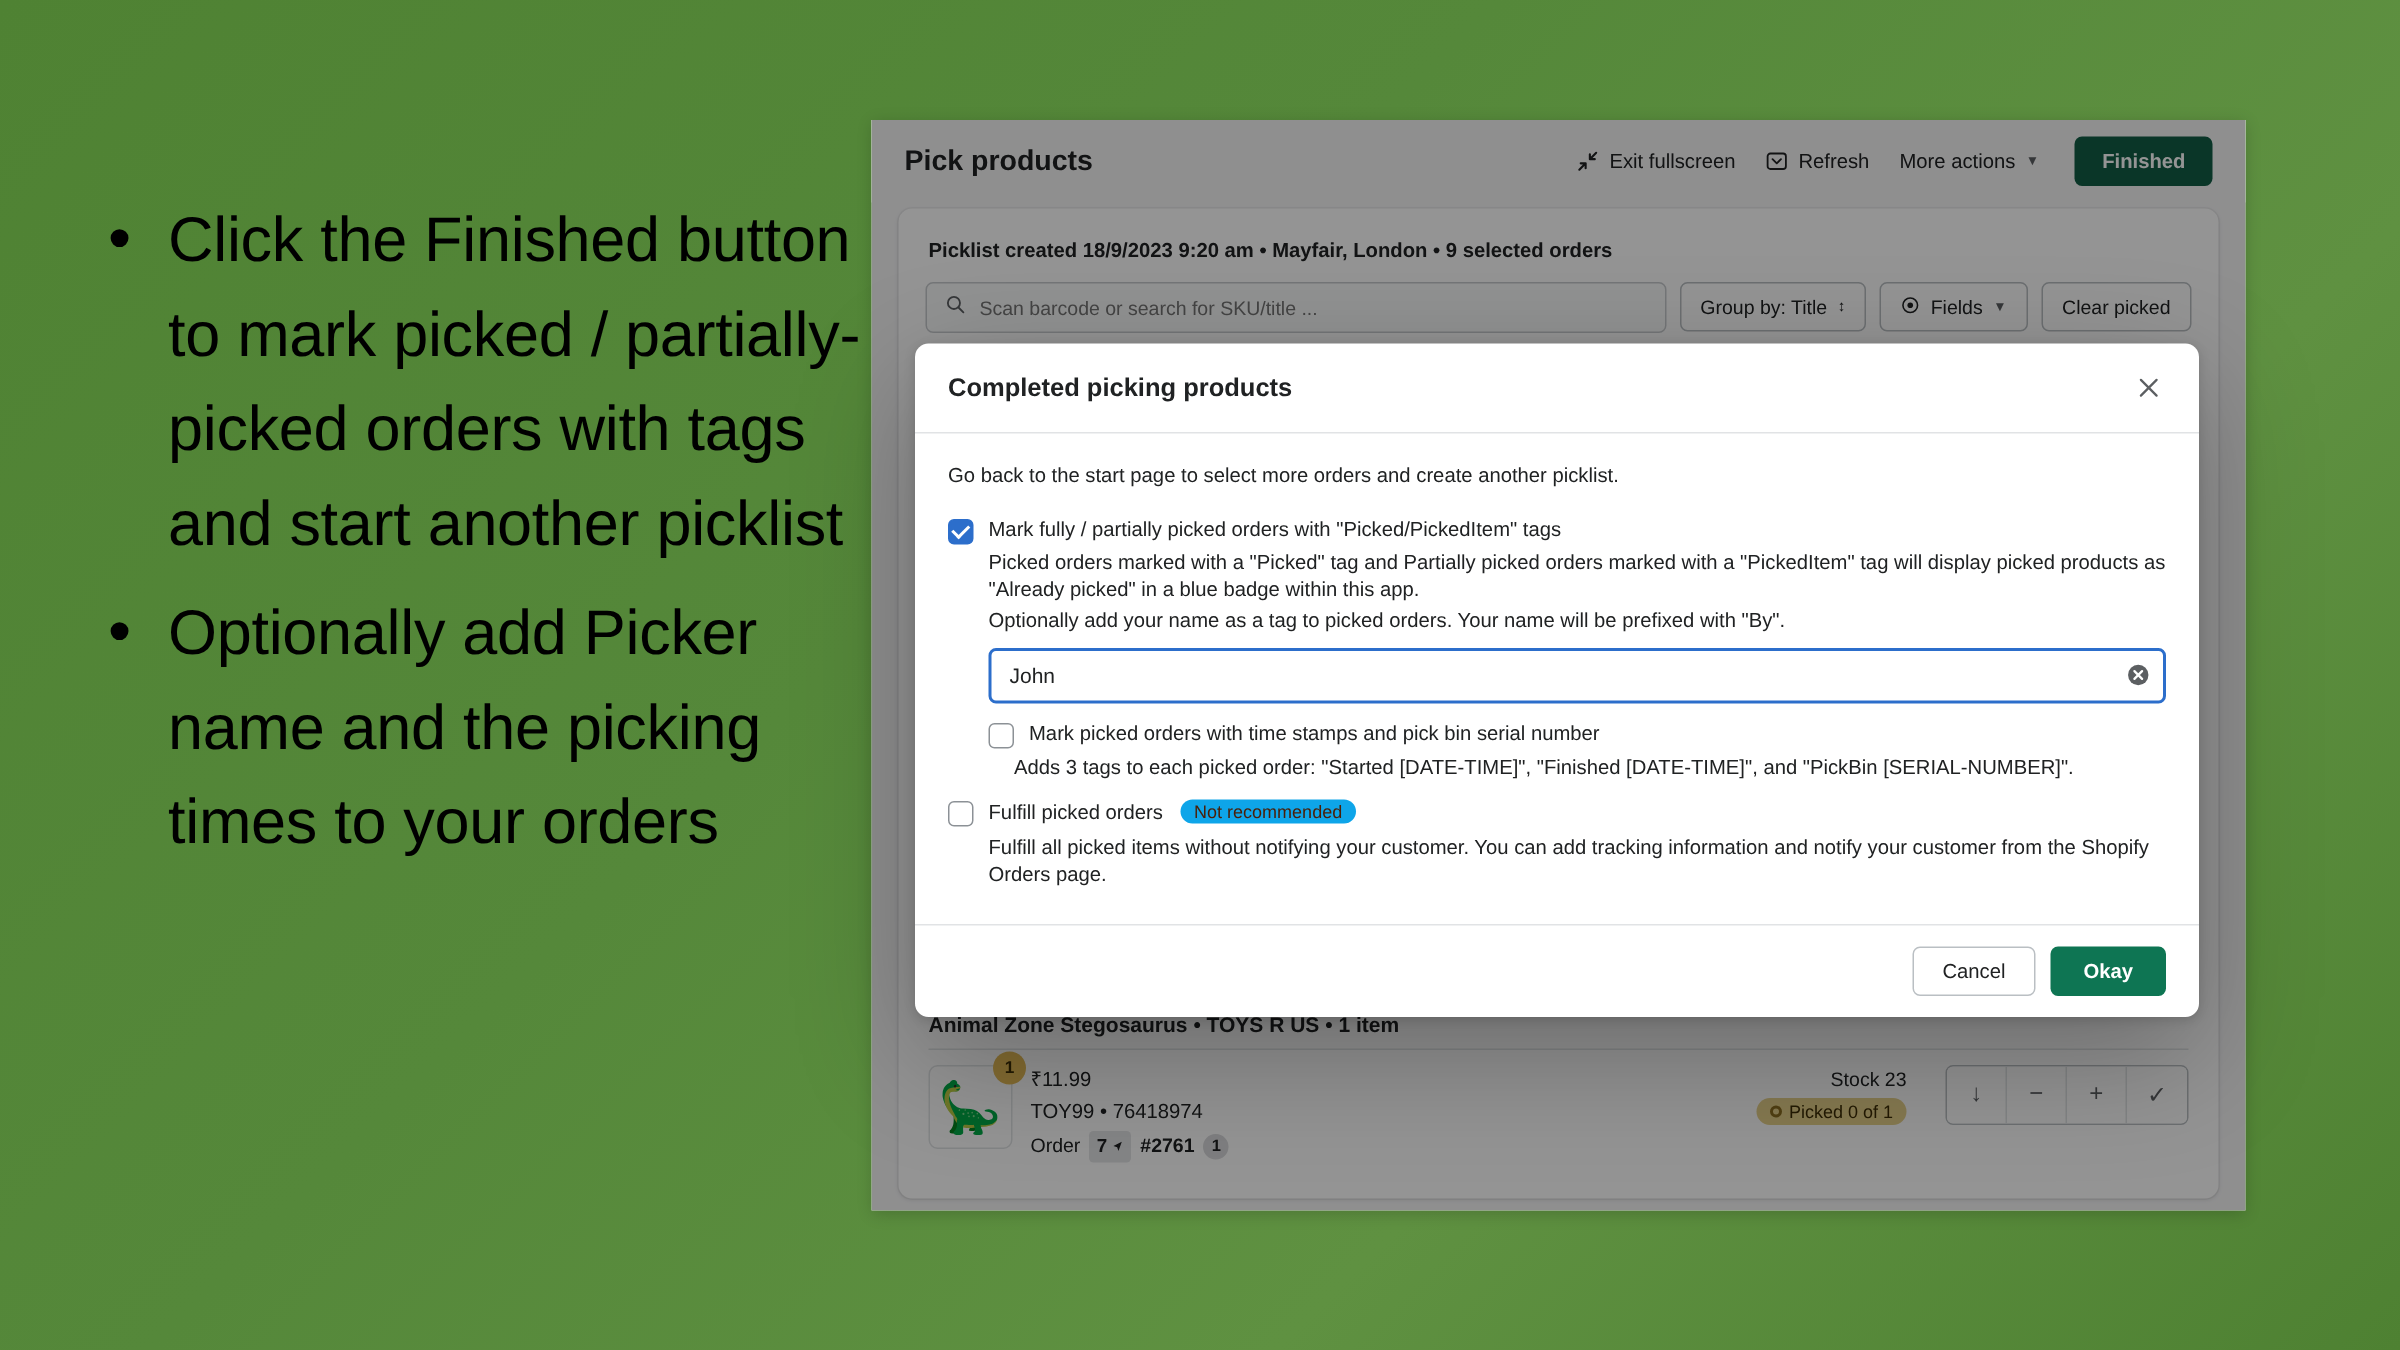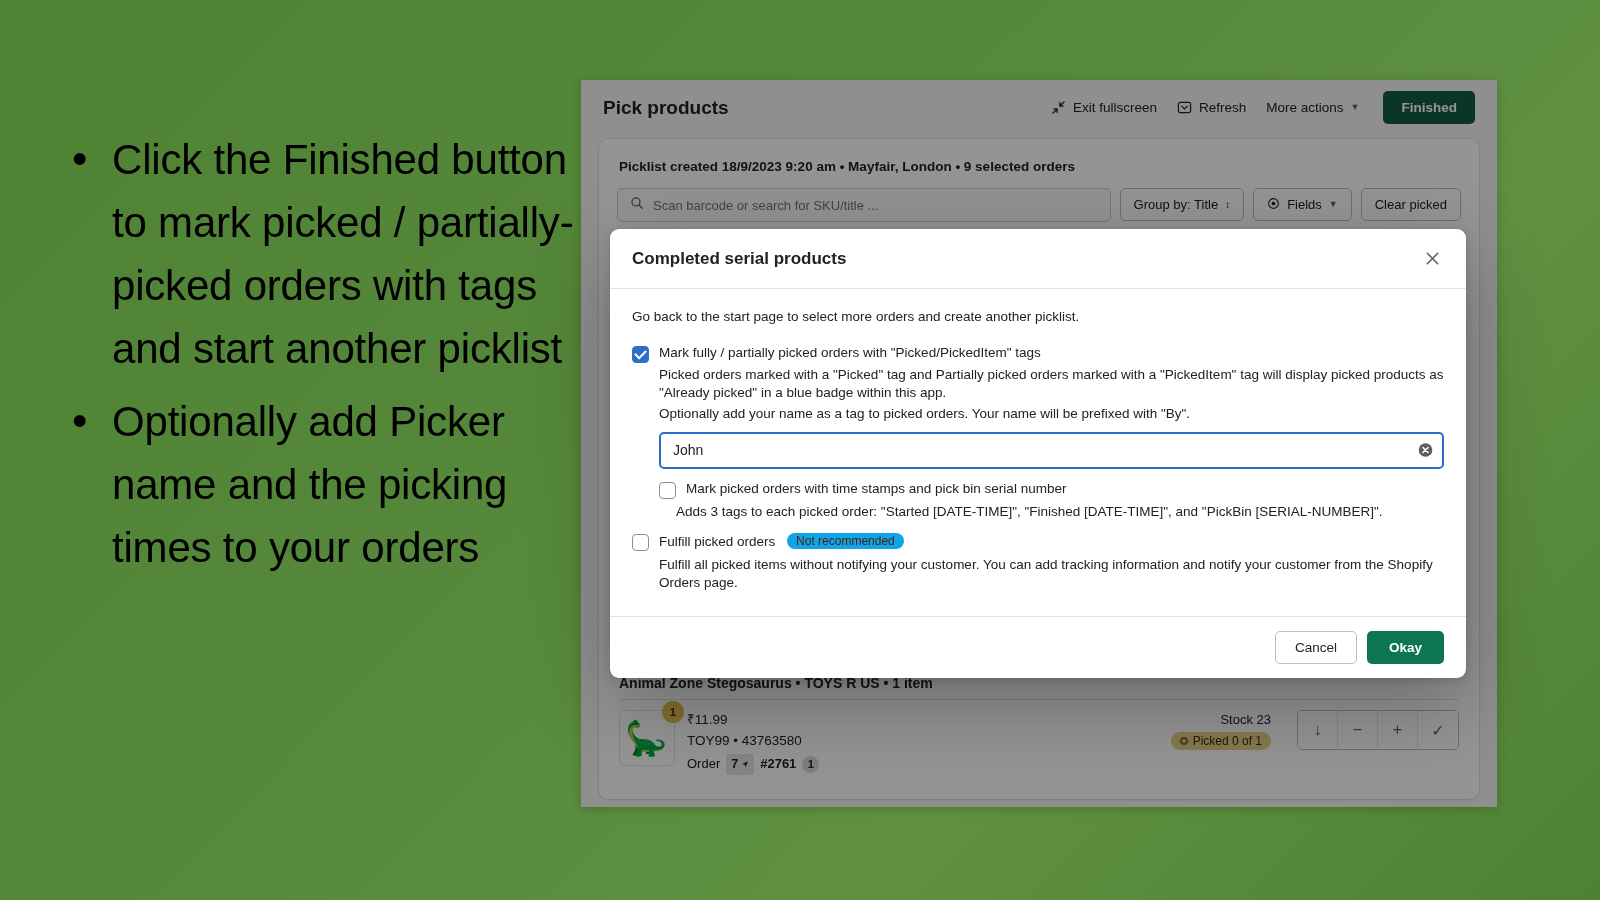--- a/index.html
+++ b/index.html
@@ -325,21 +325,21 @@
       <div class="group-header">Animal Zone Stegosaurus • TOYS R US • 1 item</div>
 
       <div class="product-row">
         <div class="thumb-wrap">
           <div class="thumb">🦕</div>
           <div class="thumb-badge">1</div>
         </div>
 
         <div class="prod-info">
           <div class="prod-price">₹11.99</div>
-          <div class="prod-sku">TOY99 • 43763580</div>
+          <div class="prod-sku">TOY99 • 76418974</div>
           <div class="order-line">
             <span>Order</span>
             <span class="order-chip">
               <span>7</span>
               <svg width="9" height="9" viewBox="0 0 16 16" fill="#202223">
                   <path d="M14 2 L10 13 L8.5 8.5 L4 7 Z"></path>
                 </svg>
             </span>
             <span class="order-num">#2761</span>
             <span class="qty-pill">1</span>
@@ -364,21 +364,21 @@
 
     </div>
   </div>
 
   <div id="app-veil"></div>
 </div>
 
 <div id="modal">
 
   <div id="modal-header">
-    <div id="modal-title">Completed serial products</div>
+    <div id="modal-title">Completed picking products</div>
     <button id="modal-close">
       <svg width="19" height="19" viewBox="0 0 20 20" fill="none" stroke="#5c5f62" stroke-width="1.6" stroke-linecap="round">
         <path d="M4.5 4.5 L15.5 15.5 M15.5 4.5 L4.5 15.5"></path>
       </svg>
     </button>
   </div>
 
   <div id="modal-body">
     <div id="modal-intro">Go back to the start page to select more orders and create another picklist.</div>
 

